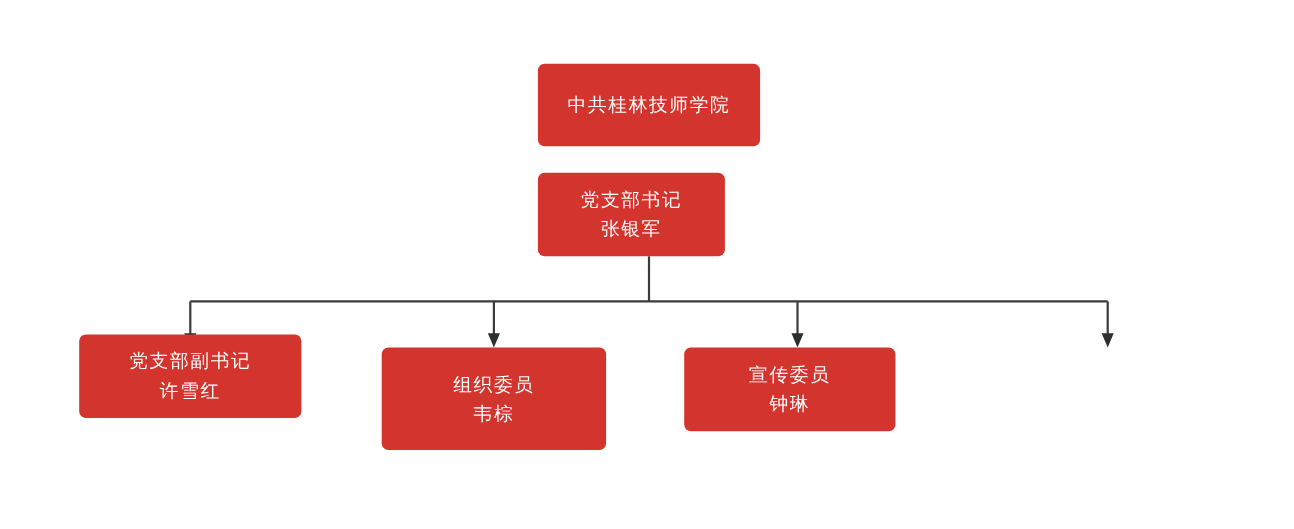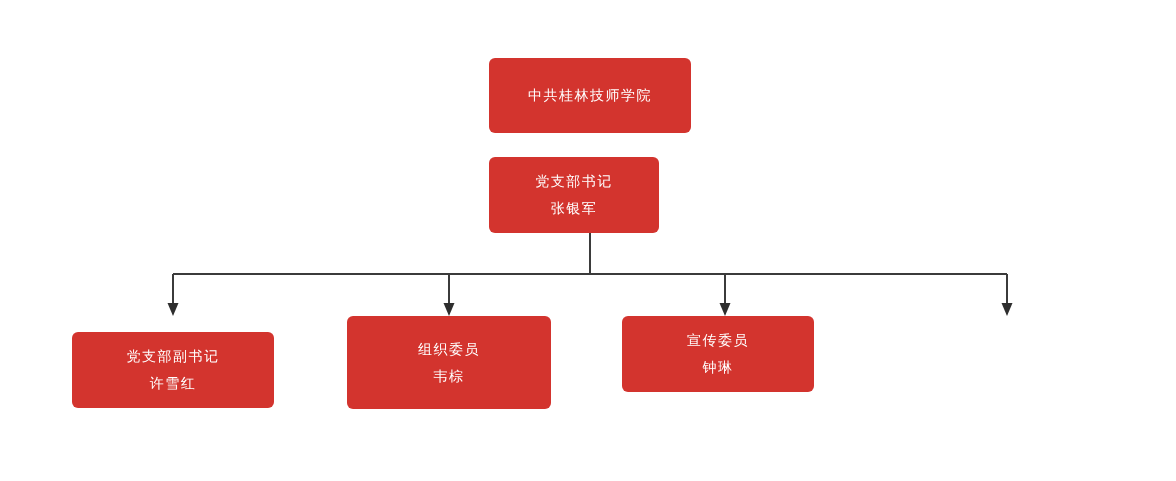--- a/index.html
+++ b/index.html
@@ -14,21 +14,21 @@
     position:absolute;left:0;top:0;width:1176px;height:481px;
     pointer-events:none;
   }
   .node{
     position:absolute;
     display:flex;flex-direction:column;
     align-items:center;justify-content:center;
     background:var(--node_fill,#d3342e);
     color:var(--node_text,#ffffff);
     border-radius:6px;
-    font-size:14px;
+    font-size:17px;
     line-height:27px;
     letter-spacing:1.5px;
     text-align:center;
     box-sizing:border-box;
   }
   .node-line{display:block;white-space:nowrap;}
 </style>
 </head>
 <body>
 
@@ -52,21 +52,21 @@
 
   <div class="node" style="left:489px;top:58px;width:202px;height:75px;">
     <span class="node-line">中共桂林技师学院</span>
   </div>
 
   <div class="node" style="left:489px;top:157px;width:170px;height:76px;">
     <span class="node-line">党支部书记</span>
     <span class="node-line">张银军</span>
   </div>
 
-  <div class="node" style="left:72px;top:332px;width:202px;height:76px;">
+  <div class="node" style="left:72px;top:304px;width:202px;height:76px;">
     <span class="node-line">党支部副书记</span>
     <span class="node-line">许雪红</span>
   </div>
 
   <div class="node" style="left:347px;top:316px;width:204px;height:93px;">
     <span class="node-line">组织委员</span>
     <span class="node-line">韦棕</span>
   </div>
 
   <div class="node" style="left:622px;top:316px;width:192px;height:76px;">

